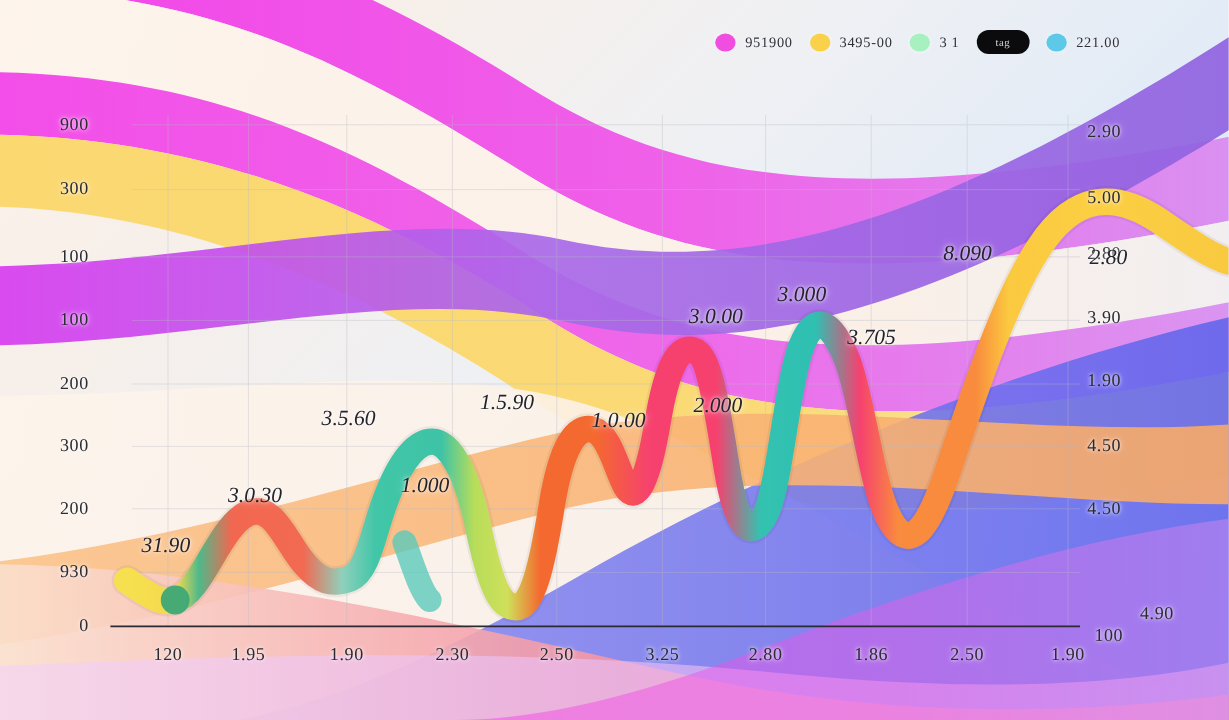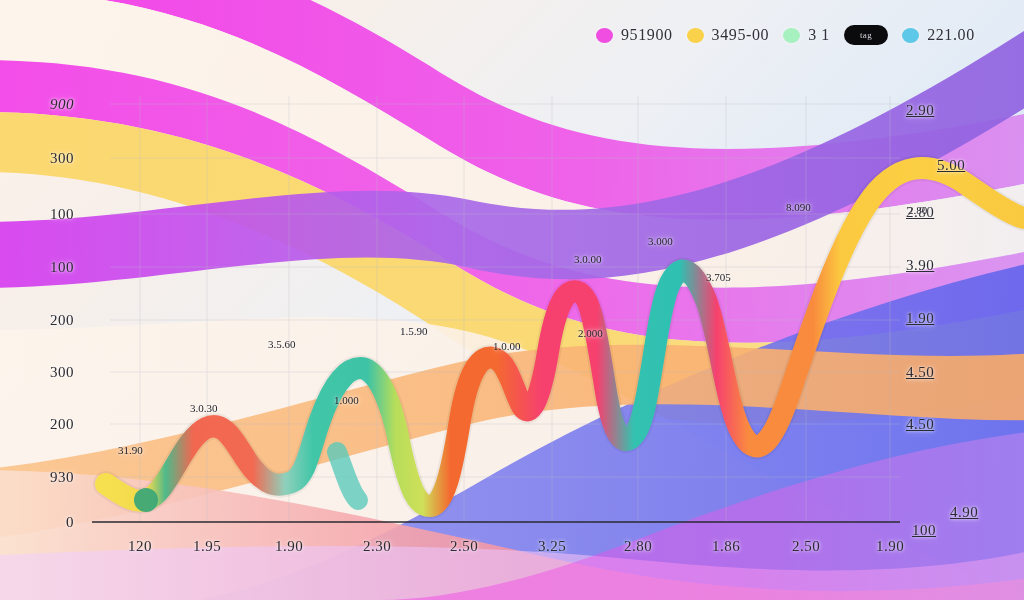--- a/index.html
+++ b/index.html
@@ -4,29 +4,29 @@
 <title>Abstract Line Chart</title>
 <style>
   html,body{margin:0;padding:0;background:#ffffff;}
   body{font-family:"Liberation Serif", serif;}
   #stage{position:relative;width:1024px;height:600px;overflow:hidden;
          background:linear-gradient(135deg,#fdf3ec 0%,#f7efe9 20%,#eef0f4 45%,#dfeaf7 70%,#cfe4f7 100%);}
   #bg-svg,#grid-svg,#plot-svg{position:absolute;left:0;top:0;width:1024px;height:600px;}
   .axis-label{position:absolute;font-size:15px;color:#2b2b33;letter-spacing:.5px;
               text-shadow:0 0 3px rgba(255,255,255,.85),0 0 6px rgba(255,255,255,.6);white-space:nowrap;}
   .ylabel-left{text-align:right;width:54px;}
-  .ylabel-right{text-align:left;width:60px;text-decoration:underline;}
+  .ylabel-right{text-align:left;width:60px;}
   .xlabel{text-align:center;width:60px;}
-  .pt-label{position:absolute;font-size:11px;color:#23232b;white-space:nowrap;
-            text-shadow:0 0 3px rgba(255,255,255,.9),0 0 7px rgba(255,255,255,.7);}
+  .pt-label{position:absolute;font-size:18px;color:#23232b;white-space:nowrap;
+            text-shadow:0 0 3px rgba(255,255,255,.9),0 0 7px rgba(255,255,255,.7);font-style:italic;}
   #legend{position:absolute;left:596px;top:22px;display:flex;align-items:center;gap:14px;height:26px;}
   .legend-item{display:flex;align-items:center;gap:8px;}
   .legend-dot{width:17px;height:15px;border-radius:50%;flex:none;
               box-shadow:0 0 4px rgba(255,255,255,.5);}
-  .legend-text{font-size:16px;color:#30303a;letter-spacing:.6px;white-space:nowrap;
+  .legend-text{font-size:12px;color:#30303a;letter-spacing:.6px;white-space:nowrap;
                text-shadow:0 0 3px rgba(255,255,255,.75);}
   .legend-pill{background:#0b0b0d;border-radius:14px;padding:5px 16px;display:flex;align-items:center;}
   .legend-pill .legend-text{color:#d7d7dd;font-size:9px;text-shadow:none;letter-spacing:.4px;}
 </style>
 </head>
 <body>
 
 <div id="stage">
 
   <svg id="bg-svg" viewBox="0 0 1024 600" preserveAspectRatio="none">
@@ -192,32 +192,32 @@
     </div>
     <div class="legend-item legend-pill">
       <span class="legend-text">tag</span>
     </div>
     <div class="legend-item">
       <span class="legend-dot" style="background:#5ec8e8"></span>
       <span class="legend-text">221.00</span>
     </div>
   </div>
 
-  <div class="axis-label ylabel-left" style="left:20px;top:96px;font-style:italic;">900</div>
+  <div class="axis-label ylabel-left" style="left:20px;top:96px;">900</div>
   <div class="axis-label ylabel-left" style="left:20px;top:150px;">300</div>
   <div class="axis-label ylabel-left" style="left:20px;top:206px;">100</div>
   <div class="axis-label ylabel-left" style="left:20px;top:259px;">100</div>
   <div class="axis-label ylabel-left" style="left:20px;top:312px;">200</div>
   <div class="axis-label ylabel-left" style="left:20px;top:364px;">300</div>
   <div class="axis-label ylabel-left" style="left:20px;top:416px;">200</div>
   <div class="axis-label ylabel-left" style="left:20px;top:469px;">930</div>
   <div class="axis-label ylabel-left" style="left:20px;top:514px;">0</div>
 
   <div class="axis-label ylabel-right" style="left:906px;top:102px;">2.90</div>
-  <div class="axis-label ylabel-right" style="left:937px;top:157px;">5.00</div>
+  <div class="axis-label ylabel-right" style="left:906px;top:157px;">5.00</div>
   <div class="axis-label ylabel-right" style="left:906px;top:204px;">2.80</div>
   <div class="axis-label ylabel-right" style="left:906px;top:257px;">3.90</div>
   <div class="axis-label ylabel-right" style="left:906px;top:310px;">1.90</div>
   <div class="axis-label ylabel-right" style="left:906px;top:364px;">4.50</div>
   <div class="axis-label ylabel-right" style="left:906px;top:416px;">4.50</div>
   <div class="axis-label ylabel-right" style="left:950px;top:469px;margin-top:35px;">4.90</div>
   <div class="axis-label ylabel-right" style="left:912px;top:522px;">100</div>
 
   <div class="axis-label xlabel" style="left:110px;top:538px;">120</div>
   <div class="axis-label xlabel" style="left:177px;top:538px;">1.95</div>

